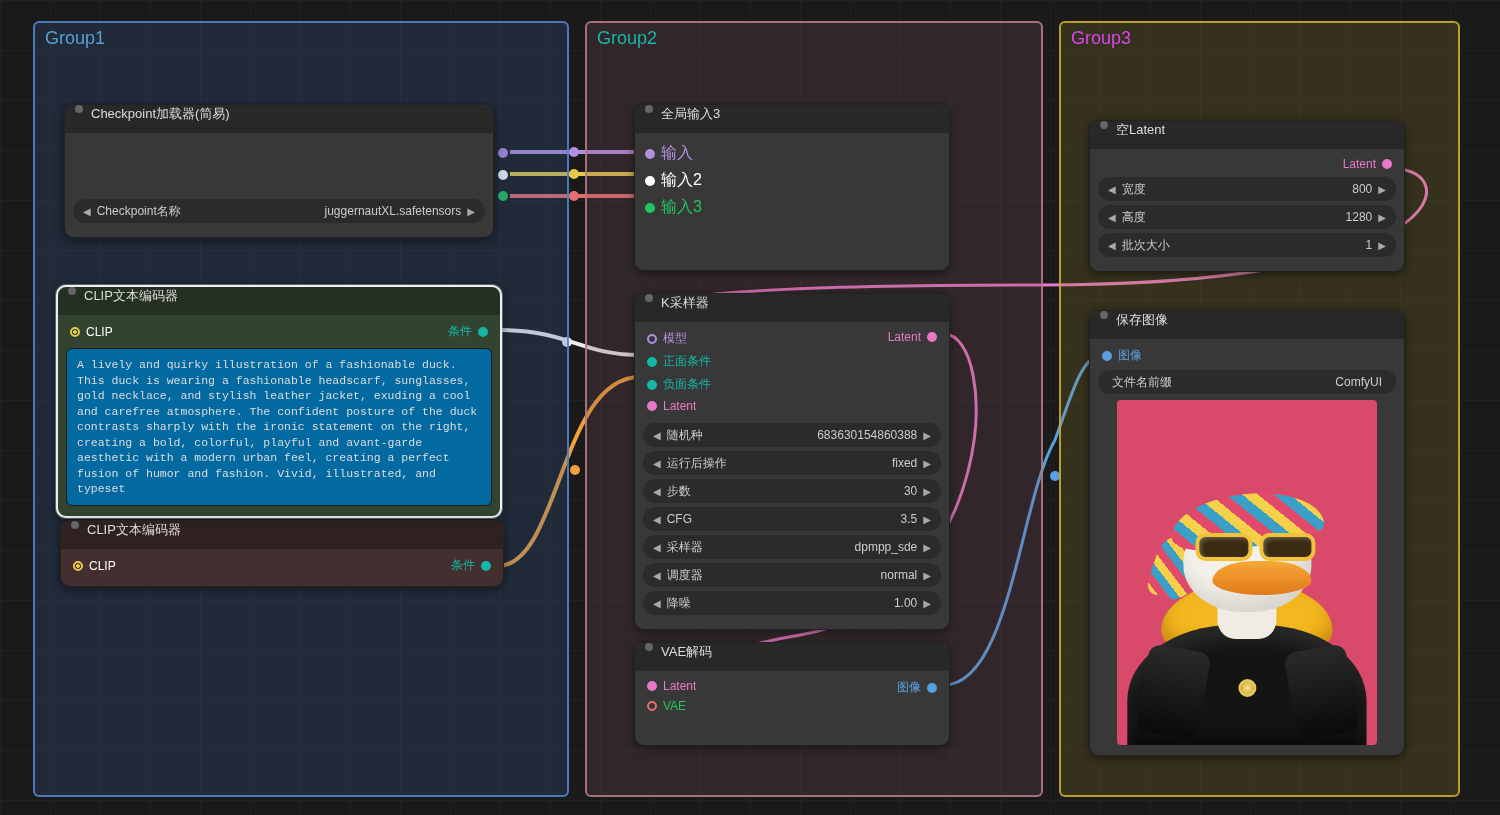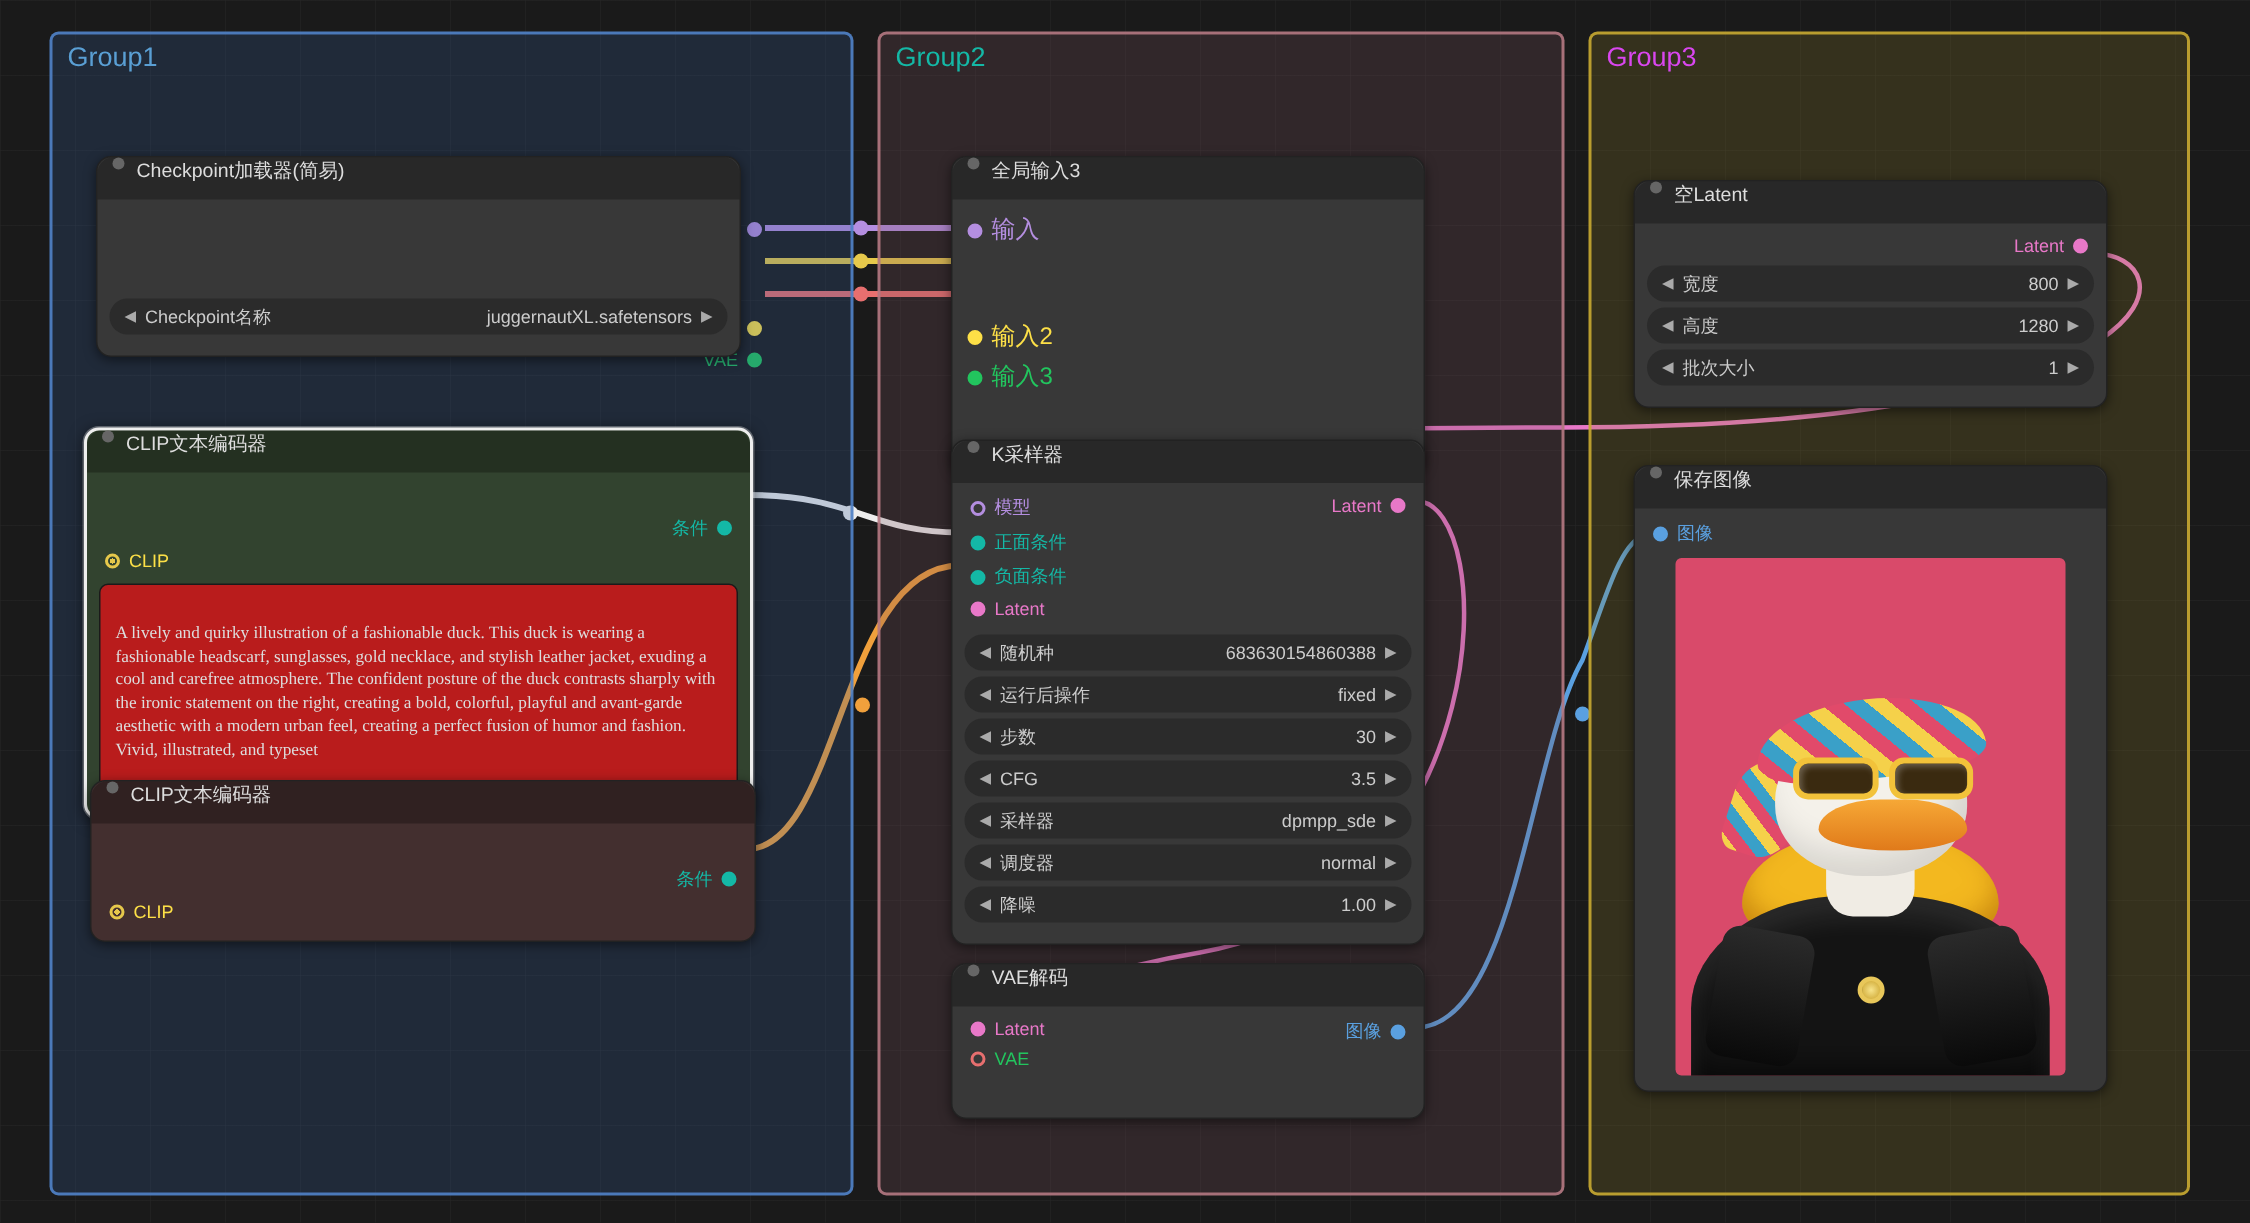--- a/index.html
+++ b/index.html
@@ -69,21 +69,21 @@
   .ports-row { display: flex; justify-content: space-between; padding: 2px 4px; font-size: 12px; }
   .ports-col { display: flex; flex-direction: column; gap: 6px; }
   .port { display: flex; align-items: center; gap: 6px; }
   .port.right { justify-content: flex-end; }
   .sock {
     width: 10px; height: 10px; border-radius: 50%; border: 2px solid #888;
     display: inline-block;
   }
   .sock.fill { background: currentColor; border-color: currentColor; }
   .c-model  { color: #b48ee0; }
-  .c-clip   { color: #fde047; margin-top: 44px; }
+  .c-clip   { color: #ffffff; }
   .c-vae    { color: #22c55e; }
   .c-cond   { color: #14b8a6; }
   .c-latent { color: #e878c8; }
   .c-image  { color: #5aa0e0; }
 
   .widget {
     background: #2b2b2b;
     border-radius: 14px;
     height: 24px;
     display: flex;
@@ -91,26 +91,26 @@
     justify-content: space-between;
     padding: 0 6px;
     font-size: 12px;
     color: #ccc;
     margin: 4px 0;
   }
   .widget .arrow { font-size: 10px; color: #aaa; padding: 0 4px; }
   .widget .wname { flex: 0 0 auto; padding-left: 2px; }
   .widget .wval  { flex: 1; text-align: right; padding-right: 2px; }
   .textarea {
-    background: #b91c1c;
+    background: #0369a1;
     color: #ddd;
-    font-family: Liberation Serif, serif;
+    font-family: Liberation Mono, monospace;
     font-size: 11.5px;
     line-height: 1.35;
-    padding: 25px 10px;
+    padding: 8px 10px;
     border-radius: 6px;
     border: 1px solid #1a1a1a;
     white-space: pre-wrap;
     word-break: break-word;
     min-height: 110px;
   }
 
   
   .out-labels {
     position: absolute;
@@ -466,20 +466,24 @@
   <div class="node-header">
     <span class="dot"></span>
     <span class="node-title">保存图像</span>
   </div>
   <div class="node-body">
     <div class="ports-row">
       <div class="port c-image">
           <span class="sock fill"></span>
           <span>图像</span>
         </div>
+    </div>
+    <div class="widget">
+      <span class="wname" style="padding-left:8px">文件名前缀</span>
+      <span class="wval" style="padding-right:8px">ComfyUI</span>
     </div>
     <div class="save-image">
       <div class="duck-body">
         <div class="scarf-tail"></div>
         <div class="hoodie"></div>
         <div class="jacket"></div>
         <div class="neck"></div>
         <div class="head"></div>
         <div class="scarf"></div>
         <div class="glasses">

